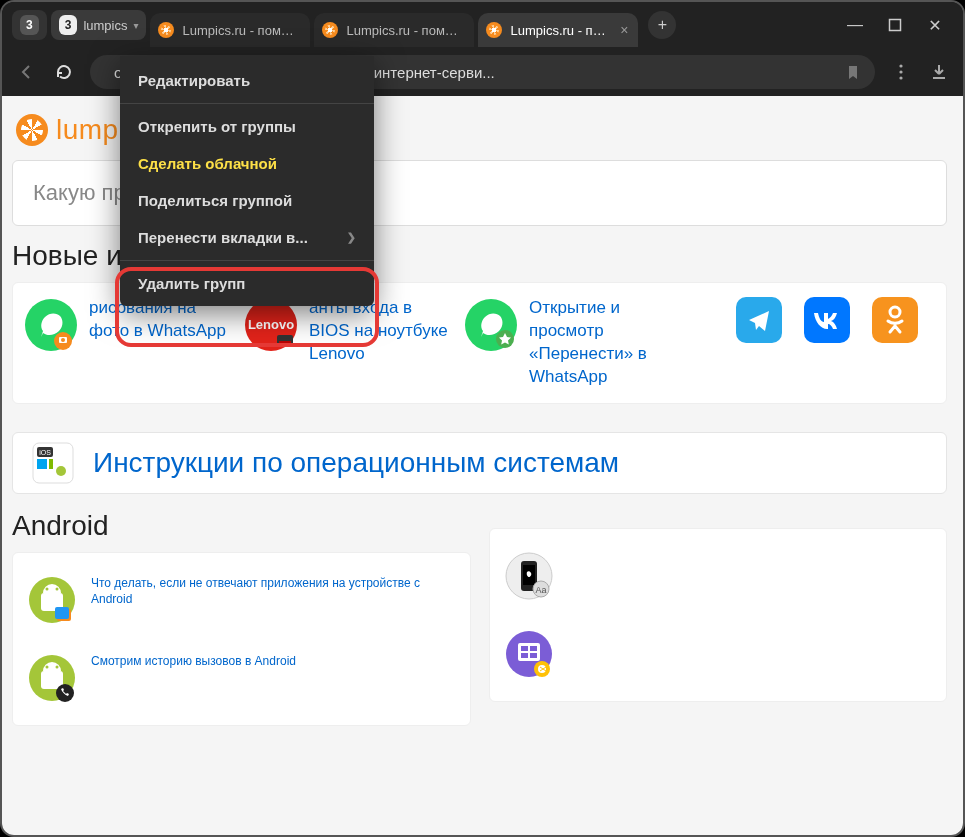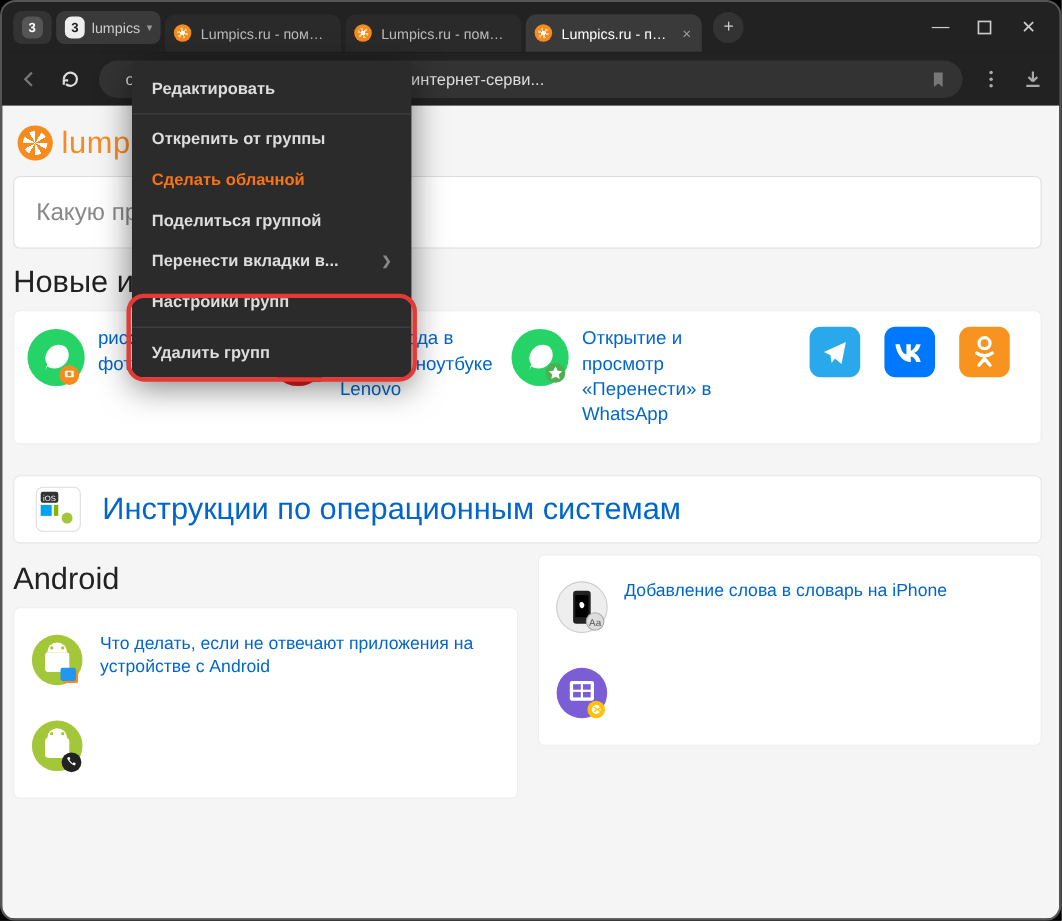--- a/index.html
+++ b/index.html
@@ -43,33 +43,33 @@
 .article { display:flex; gap:10px; align-items:flex-start; width:210px; }
 .article .icon { width:56px; height:56px; flex-shrink:0; }
 .article a { color:#0066cc; font-size:17px; line-height:1.35; text-decoration:none; }
 .social { margin-left:auto; display:flex; gap:22px; align-items:flex-start; padding-right:18px; }
 .soc { width:46px; height:46px; border-radius:10px; display:flex; align-items:center; justify-content:center; color:#fff; font-weight:bold; font-size:22px; }
 
 .os-banner { background:#fff; border:1px solid #e5e5e5; border-radius:6px; padding:8px 18px; display:flex; align-items:center; gap:18px; margin:28px 0 10px; }
 .os-icon { width:44px; height:44px; }
 .os-banner .title { color:#0066cc; font-size:28px; }
 
-.two-col { display:flex; gap:18px; margin-top:10px; }
+.two-col { display:flex; gap:18px; margin-top:10px;align-items:center; }
 .col { flex:1; }
 .col-title { font-size:28px; color:#222; margin:6px 0 10px; }
 .card { background:#fff; border:1px solid #eee; border-radius:6px; padding:12px 14px; }
 .card .row { display:flex; gap:14px; align-items:flex-start; padding:10px 0; }
 .card .row + .row { border-top: none; padding-top: 18px; }
 .row-icon { width:50px; height:50px; flex-shrink:0; }
-.card a { color:#0066cc; font-size:16px; text-decoration:none; line-height:1.35; }
+.card a { color:#0066cc; font-size:12px; text-decoration:none; line-height:1.35; }
 
 
 .ctx { position:absolute; left:118px; top:54px; width:254px; background:#2b2b2b; border-radius:0 0 6px 6px; box-shadow:0 8px 30px rgba(0,0,0,0.5); padding:6px 0 4px; z-index:10;font-weight:bold; }
 .ctx-item { padding:10px 18px; color:#ddd; font-size:15px; display:flex; align-items:center; justify-content:space-between; }
-.ctx-item.disabled { color:#f97316; }
+.ctx-item.disabled { color:#fde047; }
 .ctx-item .arrow { color:#888; font-size:11px; }
 .ctx-sep { height:1px; background:#444; margin:4px 0; }
 .highlight-box { position:absolute; left:113px; top:265px; width:264px; height:80px; border:4px solid #e53935; border-radius:16px; z-index:11; pointer-events:none; }
 
 
 svg { display:block; }
 </style>
 </head>
 <body>
 
@@ -251,40 +251,40 @@
                 <svg width="50" height="50" viewBox="0 0 50 50">
                     <circle cx="25" cy="25" r="23" fill="#A4C639"></circle>
                     <rect x="14" y="18" width="22" height="18" rx="3" fill="#fff"></rect>
                     <path d="M16 18a9 9 0 0 1 18 0z" fill="#fff"></path>
                     <circle cx="20" cy="14" r="1.5" fill="#A4C639"></circle>
                     <circle cx="30" cy="14" r="1.5" fill="#A4C639"></circle>
                     <circle cx="38" cy="40" r="9" fill="#222"></circle>
                     <path d="M34 36c1 3 4 6 7 7l1-2-2-1-1 1c-1-1-2-2-3-3l1-1-1-2z" fill="#fff"></path>
                   </svg>
               </span>
+              <a>Смотрим историю вызовов в Android</a>
             </div>
           </div>
         </div>
         <div class="col">
           <div class="card">
             <div class="row">
               <span class="row-icon">
                 <svg width="50" height="50" viewBox="0 0 50 50">
                     <circle cx="25" cy="25" r="23" fill="#eee" stroke="#ccc"></circle>
                     <rect x="17" y="10" width="16" height="30" rx="3" fill="#222"></rect>
                     <rect x="19" y="14" width="12" height="20" fill="#000"></rect>
                     <path d="M23 22c1-2 4-2 5 0 1-2 4-1 3 2-1 2-4 5-5 5s-4-3-5-5c-1-3 2-4 2-2z" fill="#fff" opacity="0"></path>
                     <path d="M24 20c0-1 1-1 1-1 1 0 2 1 2 3s-2 4-3 4-3-2-3-4c0-1 1-2 2-2" fill="none"></path>
                     <path d="M25 19l1-2" stroke="#fff" stroke-width="0"></path>
                     <path d="M23 21c1-1 3-1 4 1s-1 4-2 4-3-2-2-5z" fill="#fff"></path>
                     <circle cx="37" cy="38" r="8" fill="#ddd" stroke="#aaa"></circle>
                     <text x="37" y="42" text-anchor="middle" font-size="9" fill="#555">Aa</text>
                   </svg>
               </span>
-              <a>Добавление слова в словарь на iPhone</a>
             </div>
             <div class="row">
               <span class="row-icon">
                 <svg width="50" height="50" viewBox="0 0 50 50">
                     <circle cx="25" cy="25" r="23" fill="#7B5DD6"></circle>
                     <rect x="14" y="14" width="22" height="18" rx="2" fill="#fff"></rect>
                     <rect x="17" y="17" width="7" height="5" fill="#7B5DD6"></rect>
                     <rect x="26" y="17" width="7" height="5" fill="#7B5DD6"></rect>
                     <rect x="17" y="24" width="7" height="5" fill="#7B5DD6"></rect>
                     <rect x="26" y="24" width="7" height="5" fill="#7B5DD6"></rect>
@@ -311,23 +311,20 @@
     <div class="ctx-item disabled">
         <span>Сделать облачной</span>
       </div>
     <div class="ctx-item">
         <span>Поделиться группой</span>
       </div>
     <div class="ctx-item">
         <span>Перенести вкладки в...</span>
         <span class="arrow">❯</span>
       </div>
-    <div class="ctx-item">
-        <span>Настройки групп</span>
-      </div>
     <div class="ctx-sep"></div>
     <div class="ctx-item">
         <span>Удалить групп</span>
       </div>
   </div>
   <div class="highlight-box"></div>
 
 </div>
 
 </body></html>

